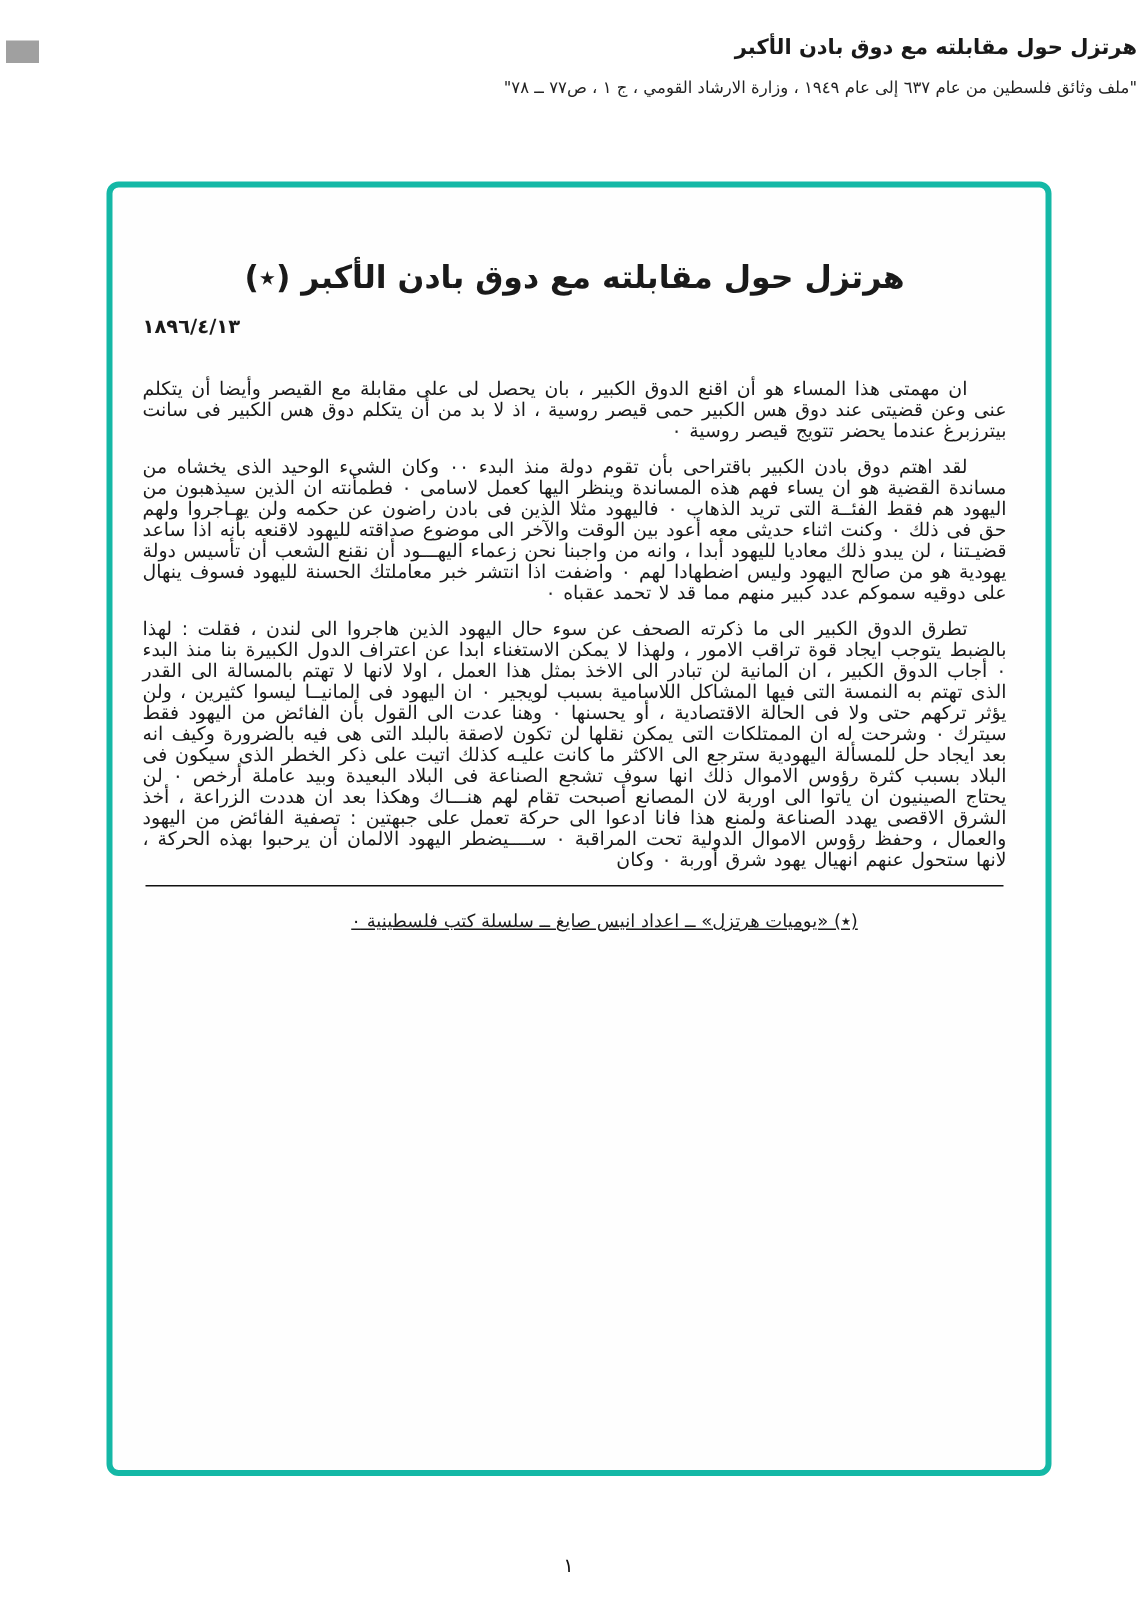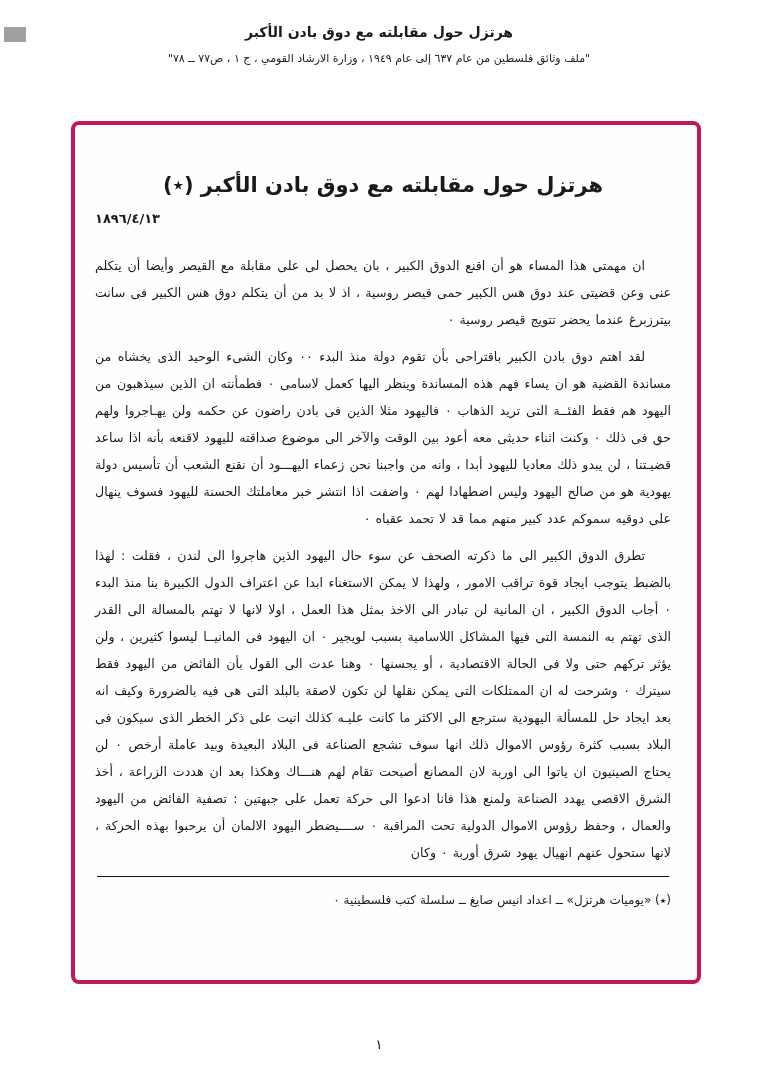--- a/index.html
+++ b/index.html
@@ -20,39 +20,38 @@
     width: 22px;
     height: 15px;
     background: #8f8f8f;
     opacity: 0.85;
   }
   .top-header {
     position: absolute;
     top: 24px;
     left: 0;
     width: 100%;
-    text-align: center;
   }
   .header-title {
     font-size: 14px;
     font-weight: bold;
     letter-spacing: 0.3px;
     margin-bottom: 12px;
   }
   .header-source {
     font-size: 11px;
     color: #222;
   }
   .green-frame {
     position: absolute;
     top: 121px;
     left: 71px;
     width: 630px;
     height: 863px;
-    border: 4px solid #be185d;
+    border: 4px solid #14b8a6;
     border-radius: 8px;
     background: #fefefe;
   }
   .doc-page {
     position: absolute;
     inset: 0;
     padding: 48px 26px 0 20px;
     direction: rtl;
   }
   .doc-title {
@@ -63,35 +62,36 @@
     letter-spacing: 0.5px;
   }
   .doc-date {
     text-align: left;
     font-size: 13px;
     font-weight: bold;
     margin-bottom: 26px;
   }
   .doc-body p {
     font-size: 12.6px;
-    line-height: 27px;
+    line-height: 14px;
     text-align: justify;
     text-indent: 26px;
     margin-bottom: 10px;
     word-spacing: 1px;
   }
   .footnote-divider {
     border: none;
     border-top: 1.5px solid #111;
     margin: 4px 2px 16px 2px;
   }
   .footnote {
     font-size: 12px;
-    text-align: right;
+    text-align: center;
     padding-left: 40px;
+    text-decoration: underline;
   }
   .page-number {
     position: absolute;
     bottom: 26px;
     left: 0;
     width: 100%;
     text-align: center;
     font-size: 13px;
     color: #111;
   }

